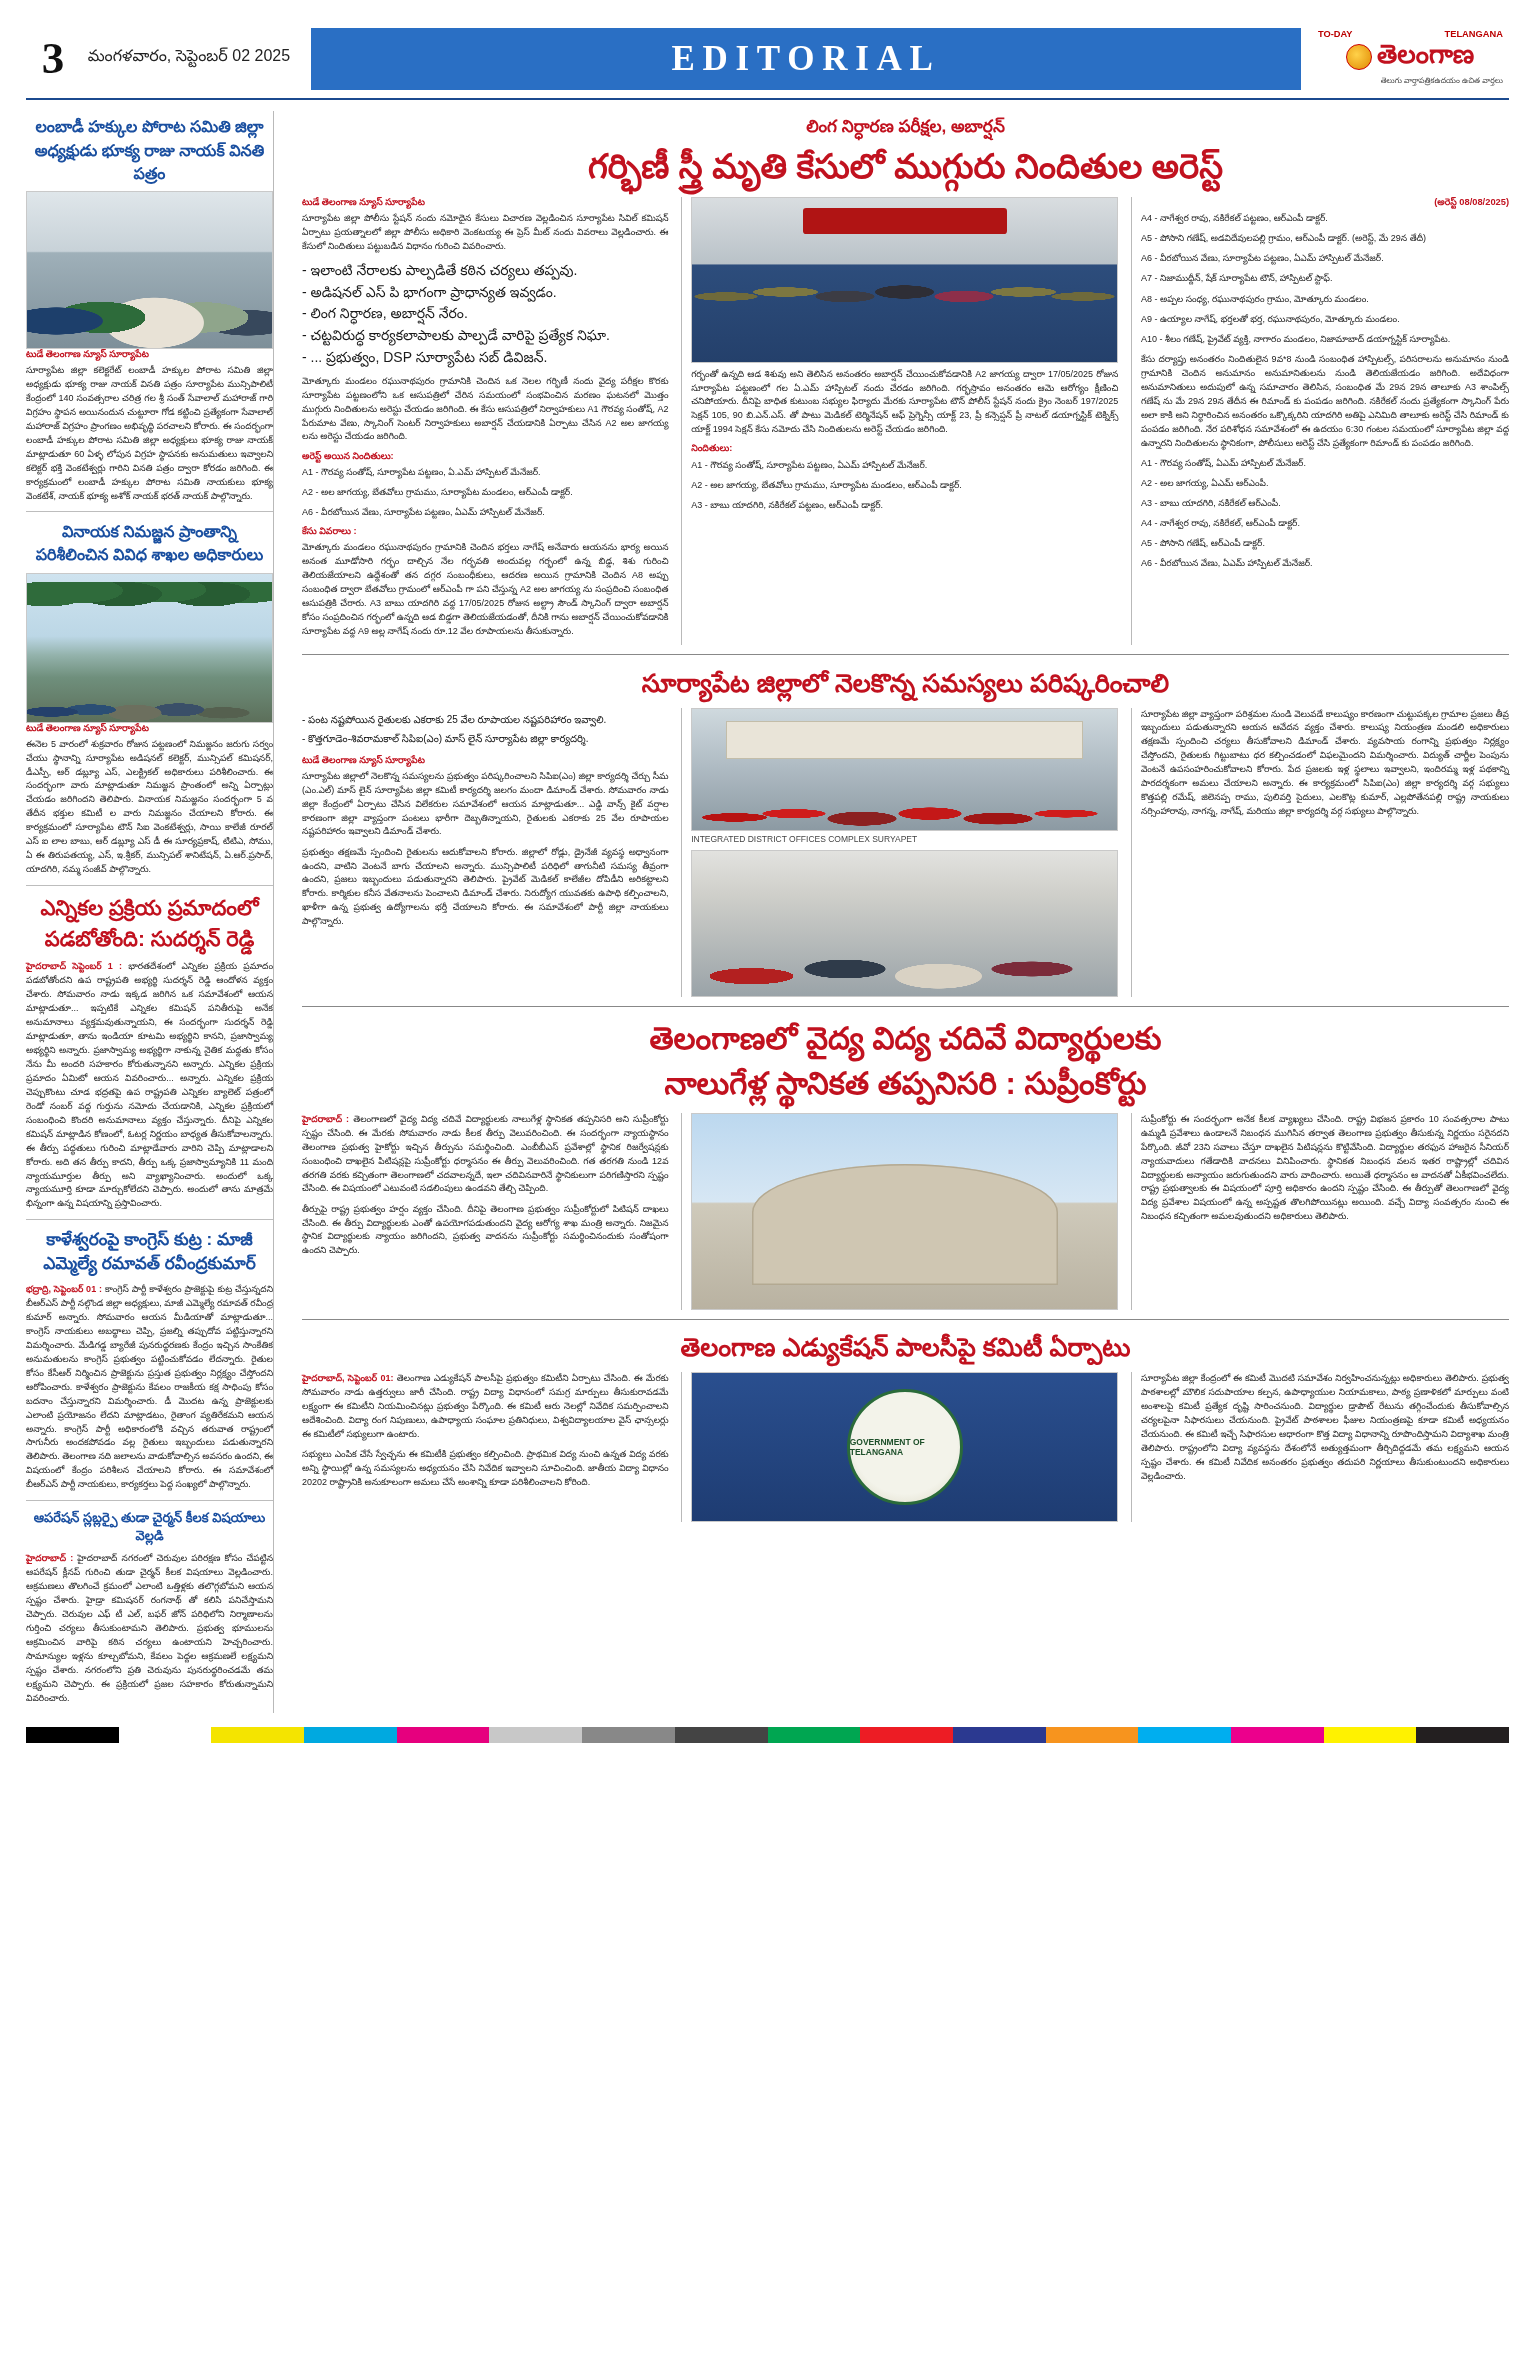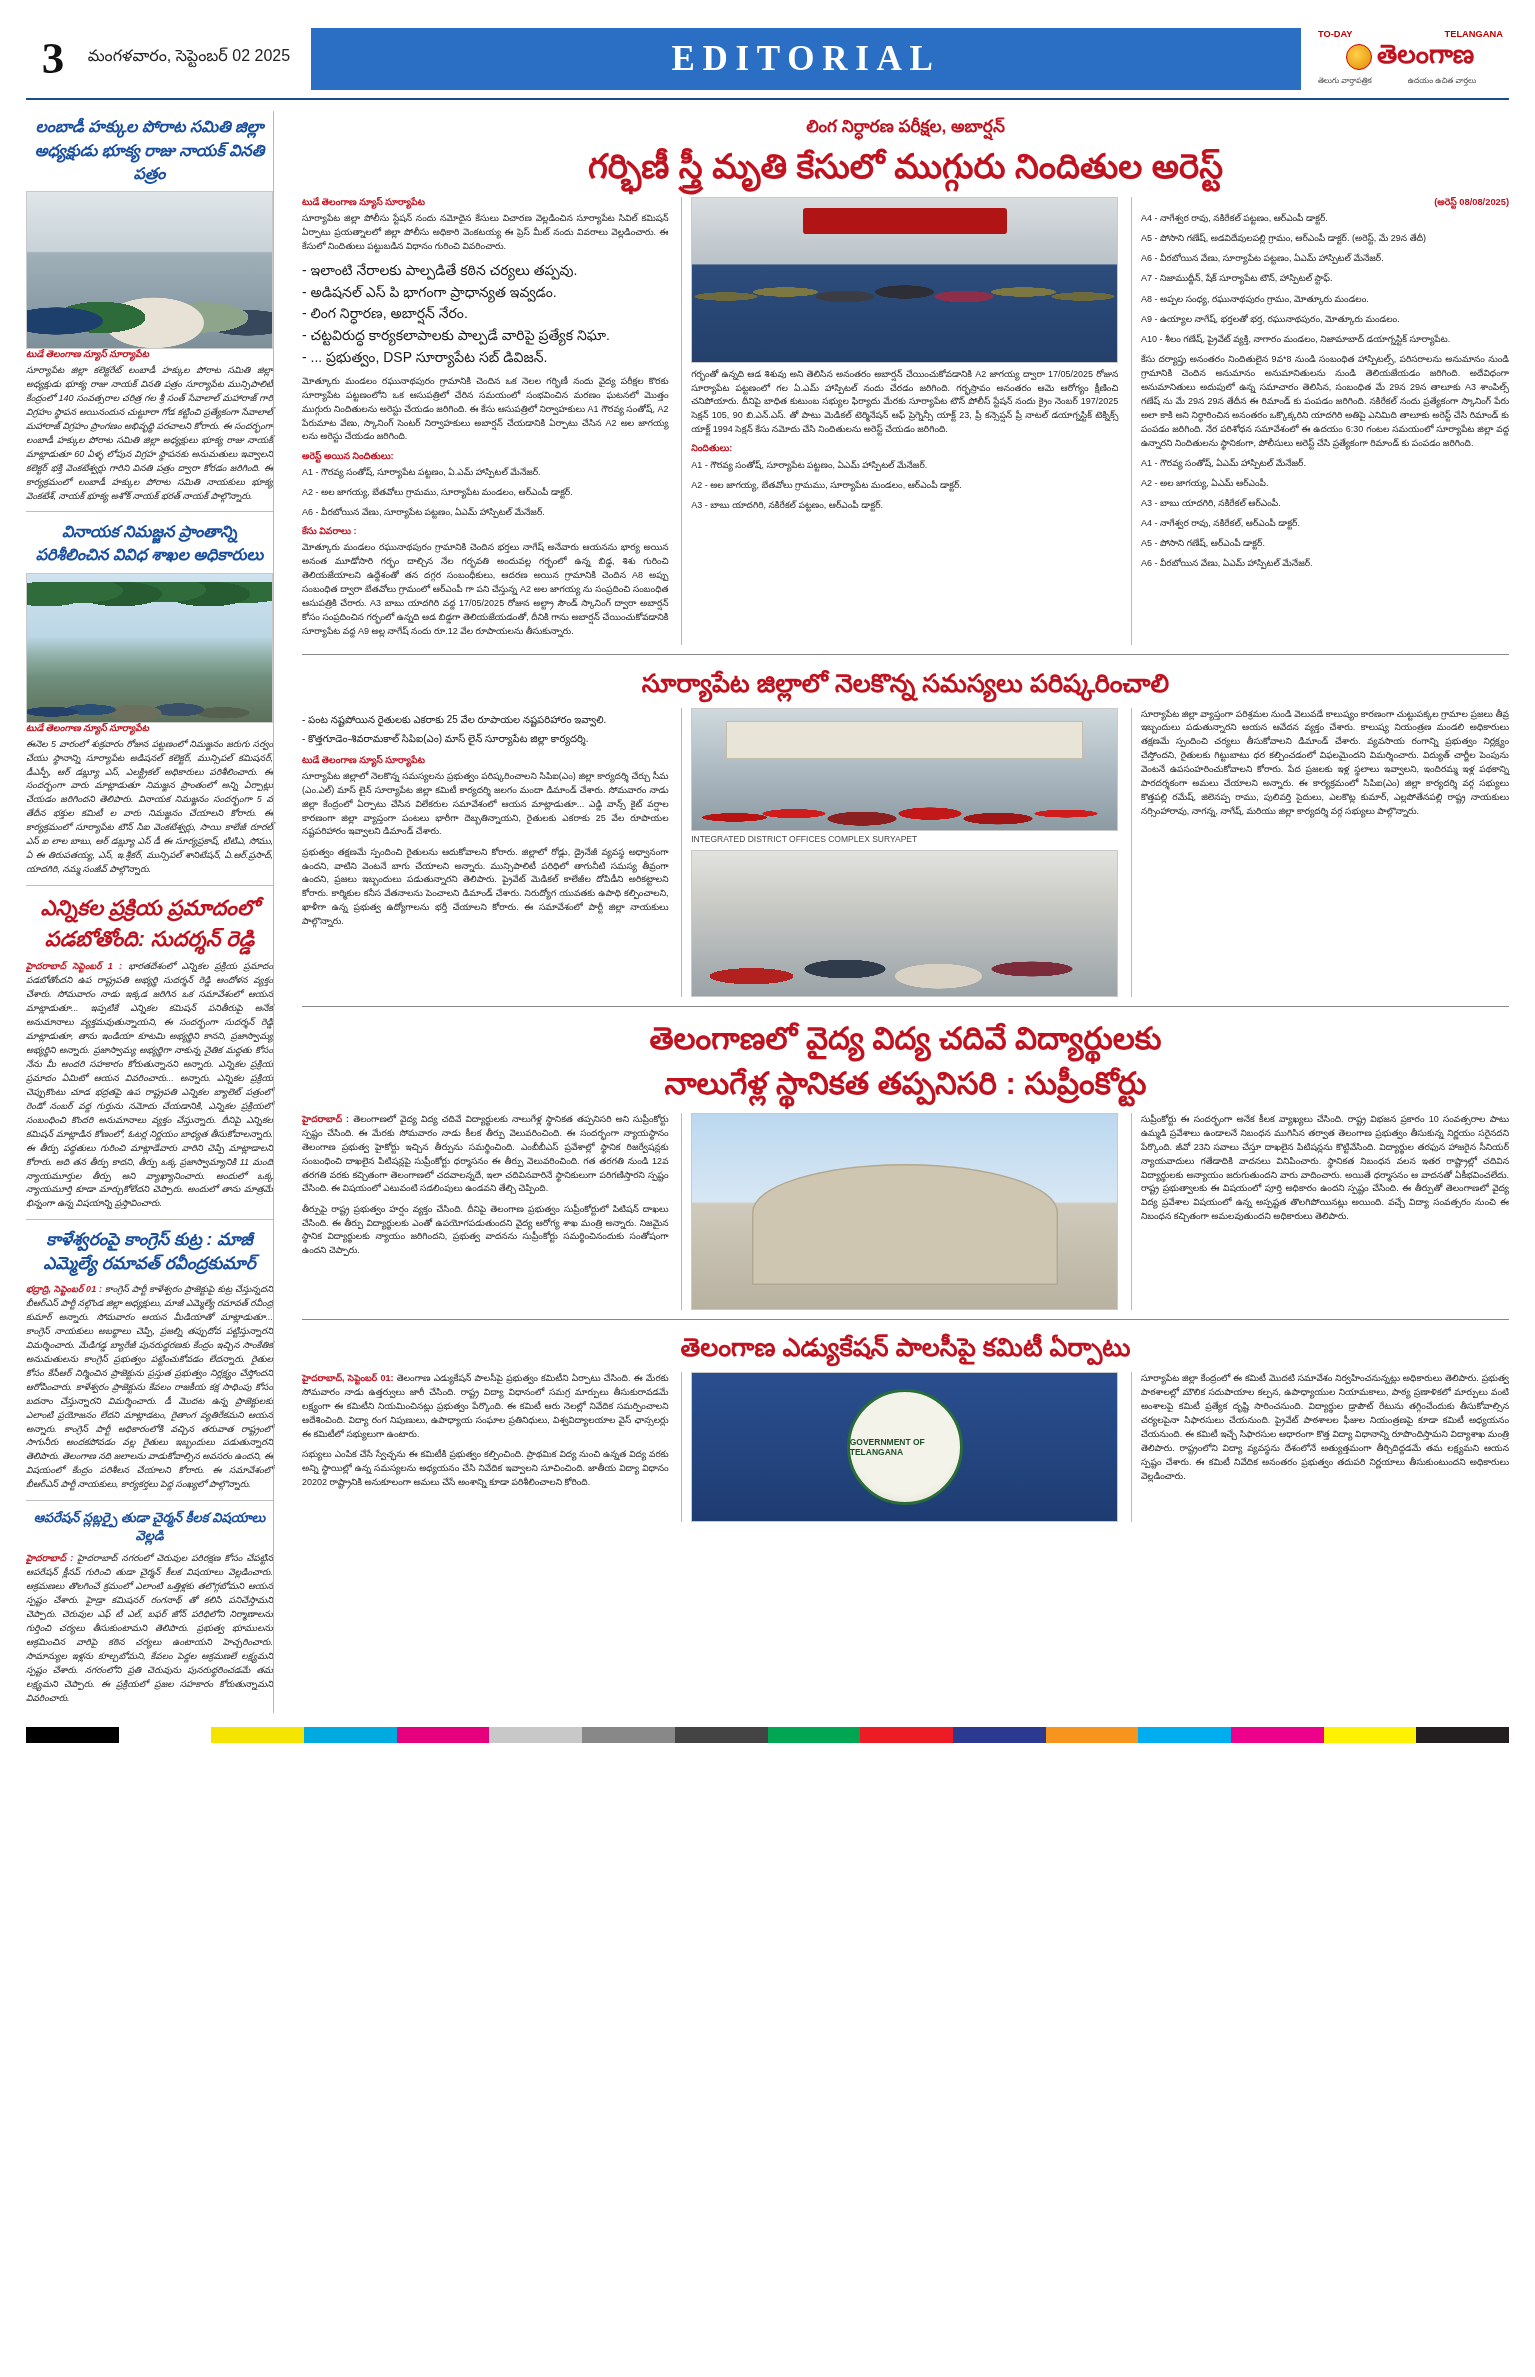--- a/index.html
+++ b/index.html
@@ -84,34 +84,33 @@
     background: radial-gradient(circle at 40% 40%, #ffd24a, #e08800);
     border: 1.5px solid #c00;
   }
   .logo-name {
     font-size: 26px;
     color: #c1121f;
     font-weight: bold;
   }
   .logo-bottom {
     display: flex;
-    justify-content: flex-start;
+    justify-content: flex-end;
     width: 185px;
     font-size: 7.7px;
     color: #444;
-    gap: 36px;
   }
 
   
   .content {
     display: flex;
     gap: 0;
     padding: 10.8px 26px 0 26px;
   }
-  .col-left { width: 247px; font-style: italic; }
+  .col-left { width: 247px; }
   .col-main { flex: 1; padding-left: 28px; }
 
   .vrule { border-left: 0.8px solid #b9b9b9; }
 
   
   .te-head {
     font-size: 20px;
     color: #1a4fa0;
     font-weight: bold;
     text-align: center;

